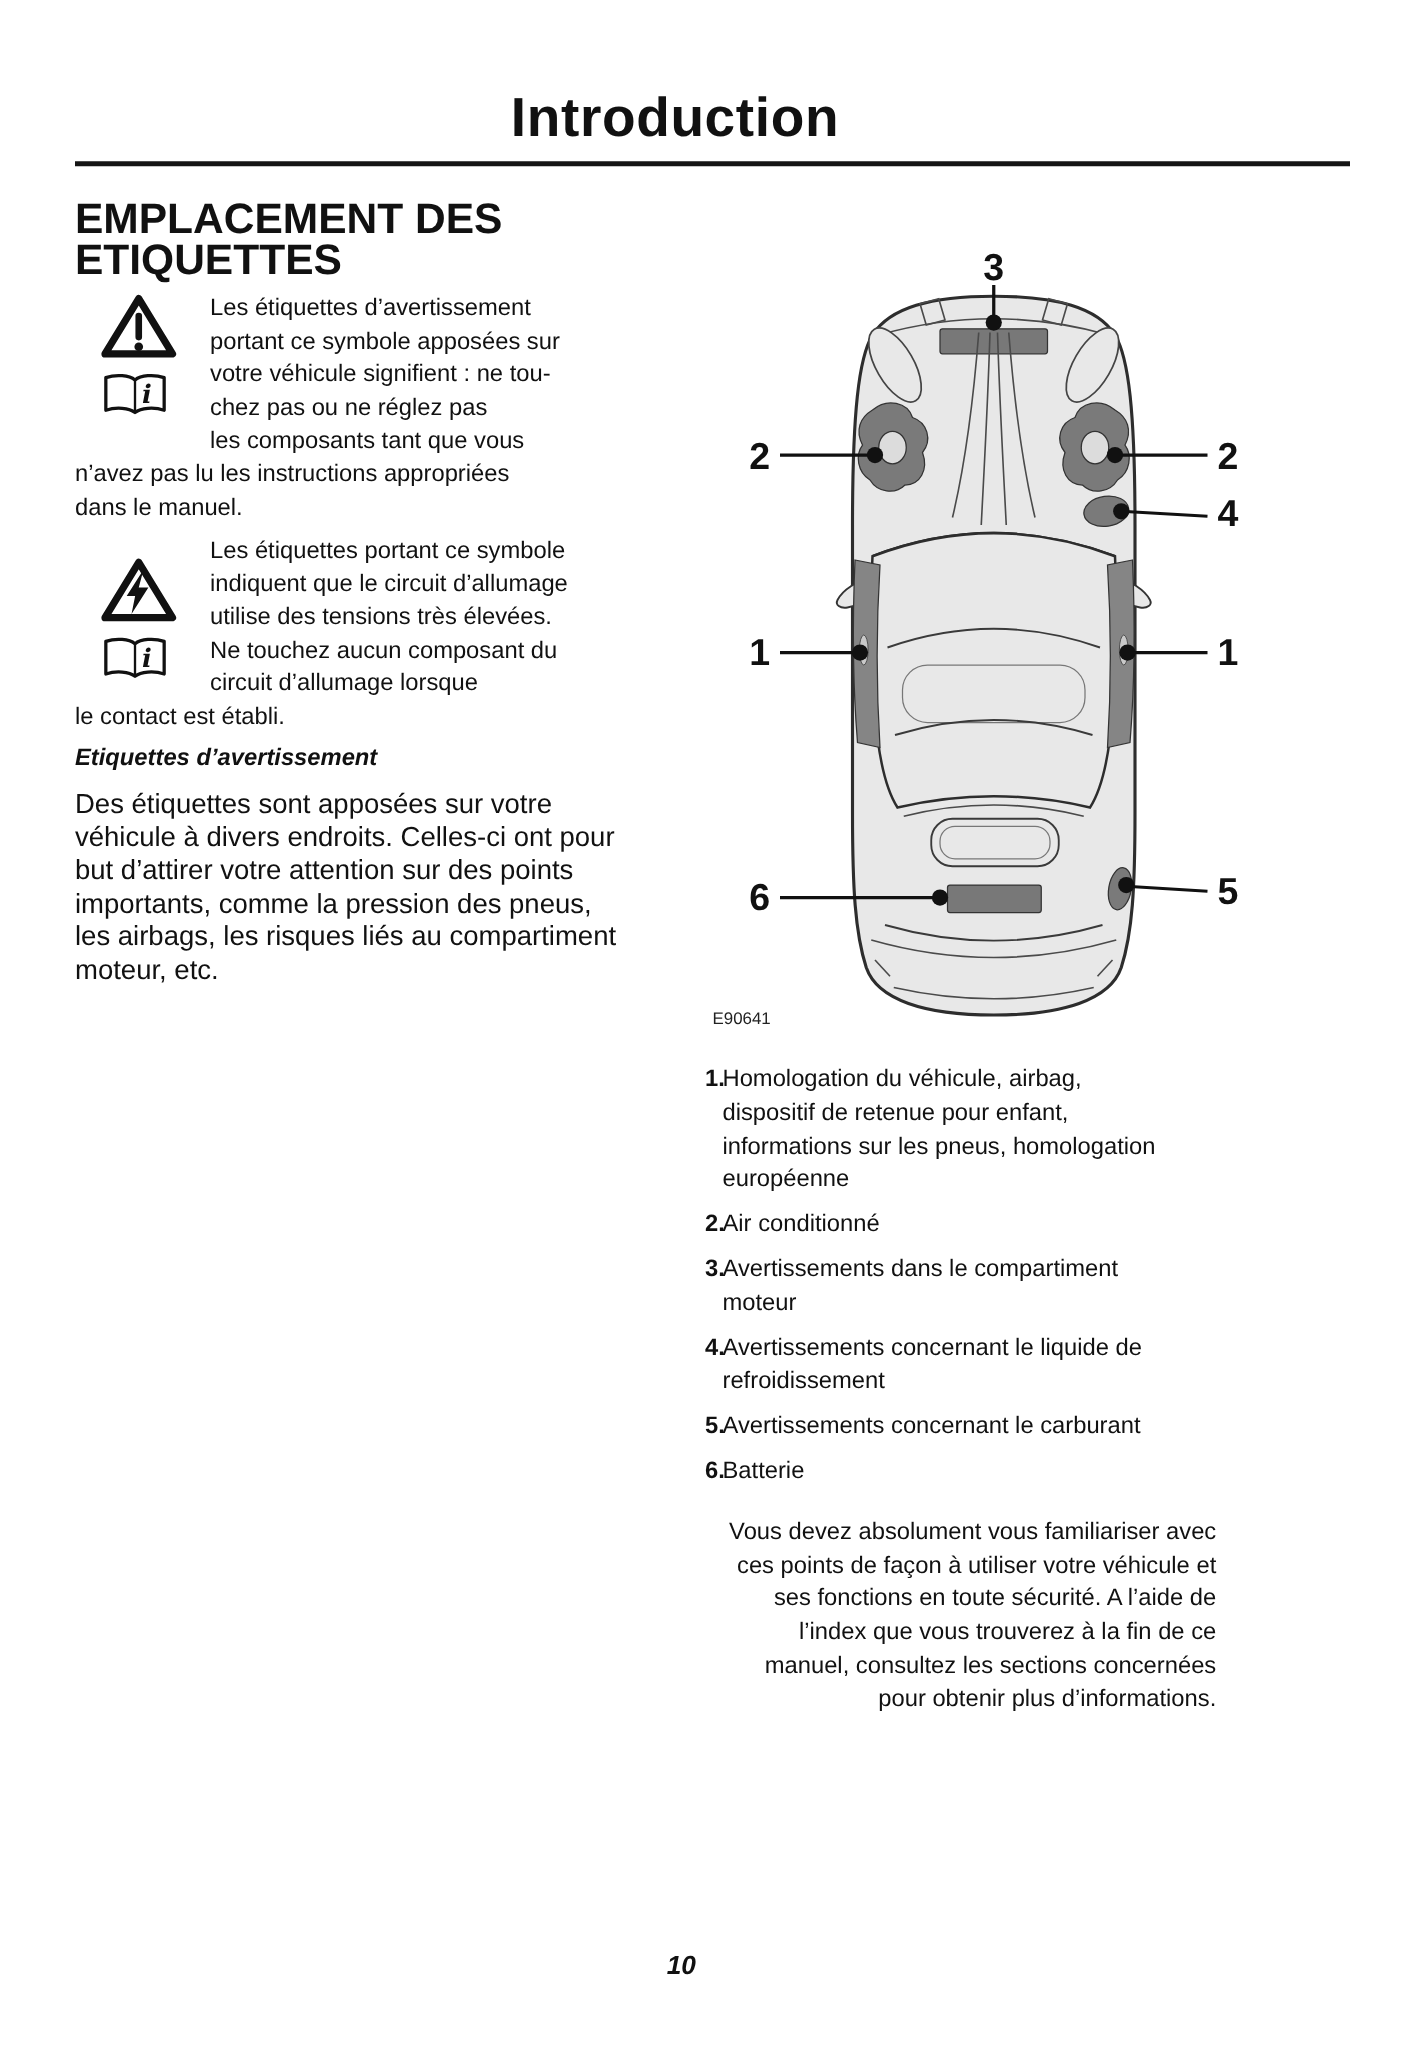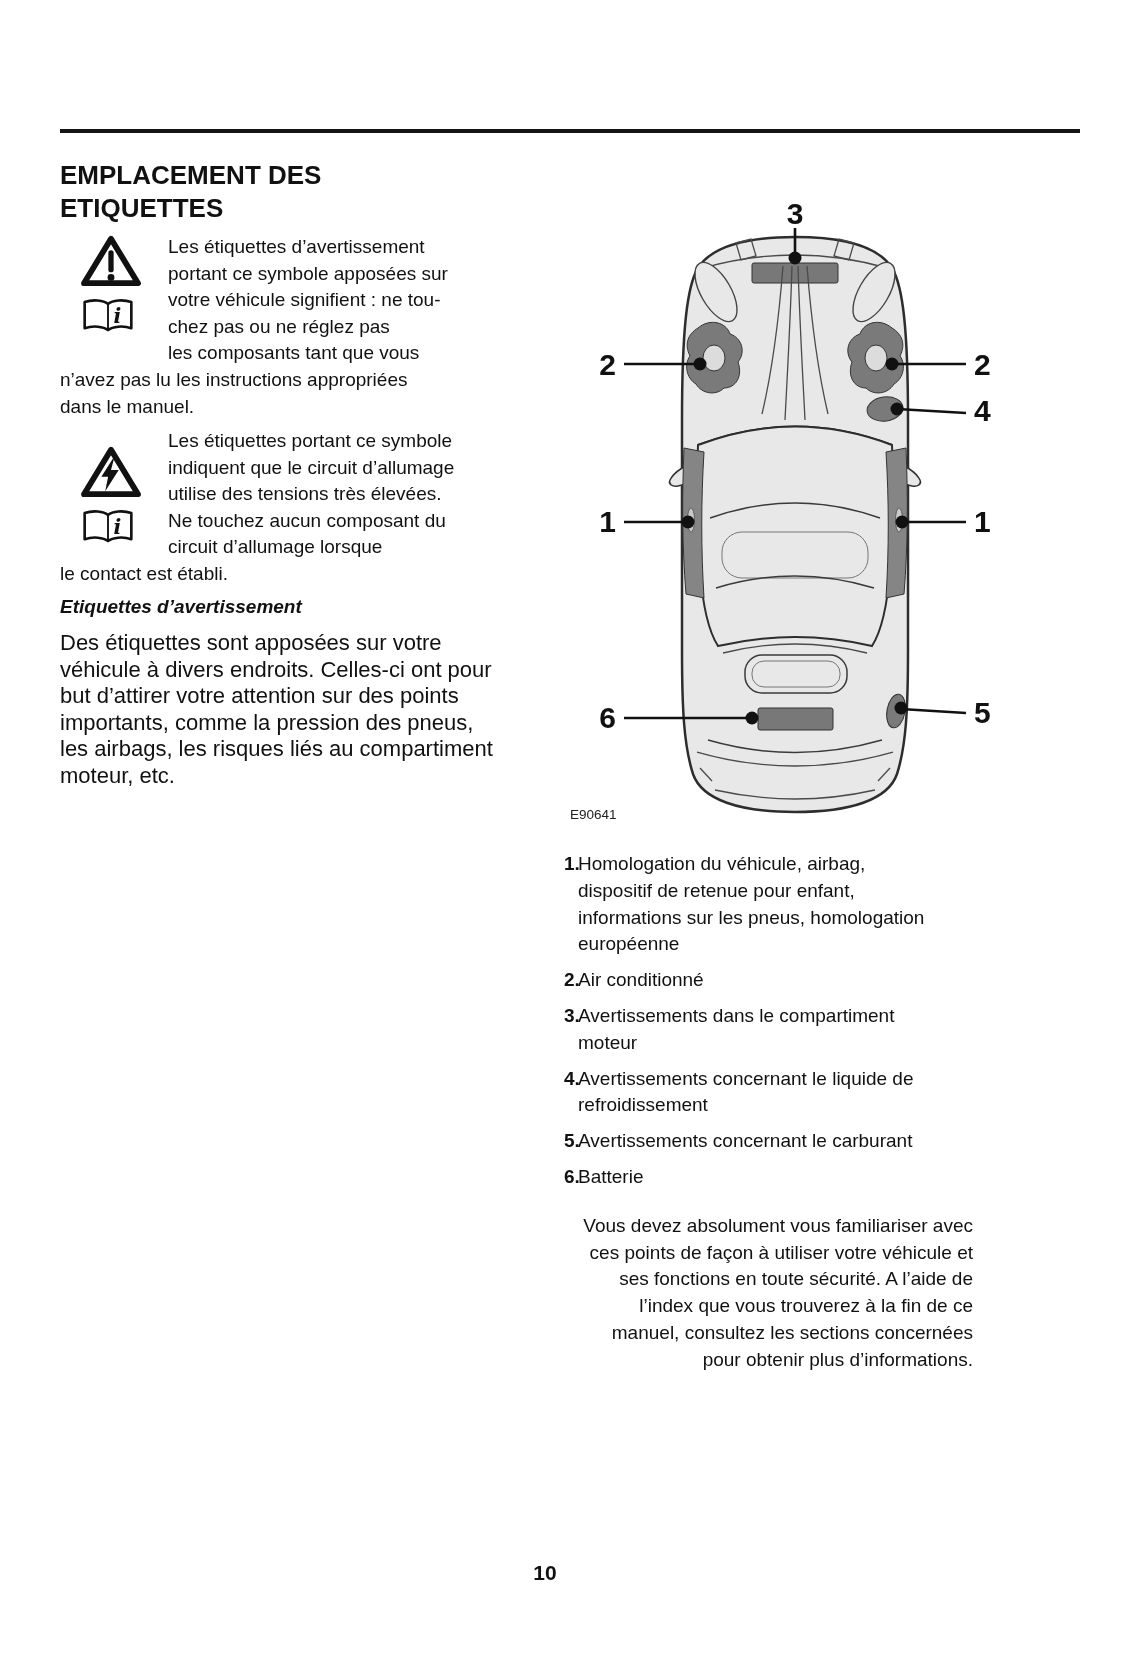--- a/index.html
+++ b/index.html
@@ -1,48 +1,49 @@
 <!DOCTYPE html>
 <html><head>
 <meta charset="utf-8">
 <style>
   html,body{margin:0;padding:0;background:#fff;}
   .page{position:relative;width:1142px;height:1654px;background:#fff;overflow:hidden;
         font-family:"Liberation Sans","DejaVu Sans",sans-serif;color:#111;}
   .title{position:absolute;top:70px;left:0;width:1080px;text-align:center;
          font-size:44px;font-weight:bold;letter-spacing:.5px;}
   .rule{position:absolute;top:129px;left:60px;width:1020px;height:4px;background:#151515;}
-  .heading{position:absolute;top:159px;left:60px;font-size:26px;font-weight:bold;line-height:33px;}
+  .heading{position:absolute;top:159px;left:60px;font-size:34px;font-weight:bold;line-height:33px;}
   .warnblock{position:absolute;left:60px;width:478px;font-size:19px;line-height:26.6px;}
   .wb1{top:234px;}
   .wb2{top:428px;}
   .iconcol{float:left;width:108px;height:128px;padding-left:20px;box-sizing:border-box;}
   .wb2 .iconcol{padding-top:17px;}
   .icon-tri{display:block;margin-bottom:9px;}
   .subheading{position:absolute;top:596px;left:60px;font-size:19px;font-weight:bold;font-style:italic;}
   .para{position:absolute;font-size:22px;line-height:26.6px;}
   .para-labels{top:630px;left:60px;width:478px;}
   .rightcol{position:absolute;top:851px;left:536px;width:437px;font-size:19px;line-height:26.8px;}
   .legend-item{display:grid;grid-template-columns:42px 1fr;margin-bottom:9px;}
   .legend-num{font-weight:bold;padding-left:28px;}
   .closing{margin-top:22px;text-align:right;}
   .pageno{position:absolute;top:1561px;left:0;width:1090px;text-align:center;
-          font-size:21px;font-weight:bold;}
+          font-size:21px;font-weight:bold;font-style:italic;}
   .diagram{position:absolute;top:180px;left:540px;width:460px;height:660px;}
   .co-num{font-size:30px;font-weight:bold;fill:#111;
           font-family:"Liberation Sans","DejaVu Sans",sans-serif;}
   .figcode{font-size:13.5px;fill:#222;font-family:"Liberation Sans","DejaVu Sans",sans-serif;}
   .carline{fill:none;stroke:#4a4a4a;stroke-width:1.3px;}
   .co-line{stroke:#111;stroke-width:2.6px;}
 </style>
 </head>
 <body>
 
 <div class="page">
 
+  <div class="title">Introduction</div>
   <div class="rule"></div>
 
   <div class="heading">EMPLACEMENT DES<br>ETIQUETTES</div>
 
   <div class="warnblock wb1">
     <div class="iconcol">
       <svg class="icon-tri" width="62" height="54" viewBox="0 0 64 56">
         <path d="M32 5 L60 51 L4 51 Z" fill="#fff" stroke="#111" stroke-width="6" stroke-linejoin="round"></path>
         <path d="M32 19.5 L32 37" stroke="#111" stroke-width="5.5" stroke-linecap="round"></path>
         <circle cx="32" cy="45" r="3.6" fill="#111"></circle>

